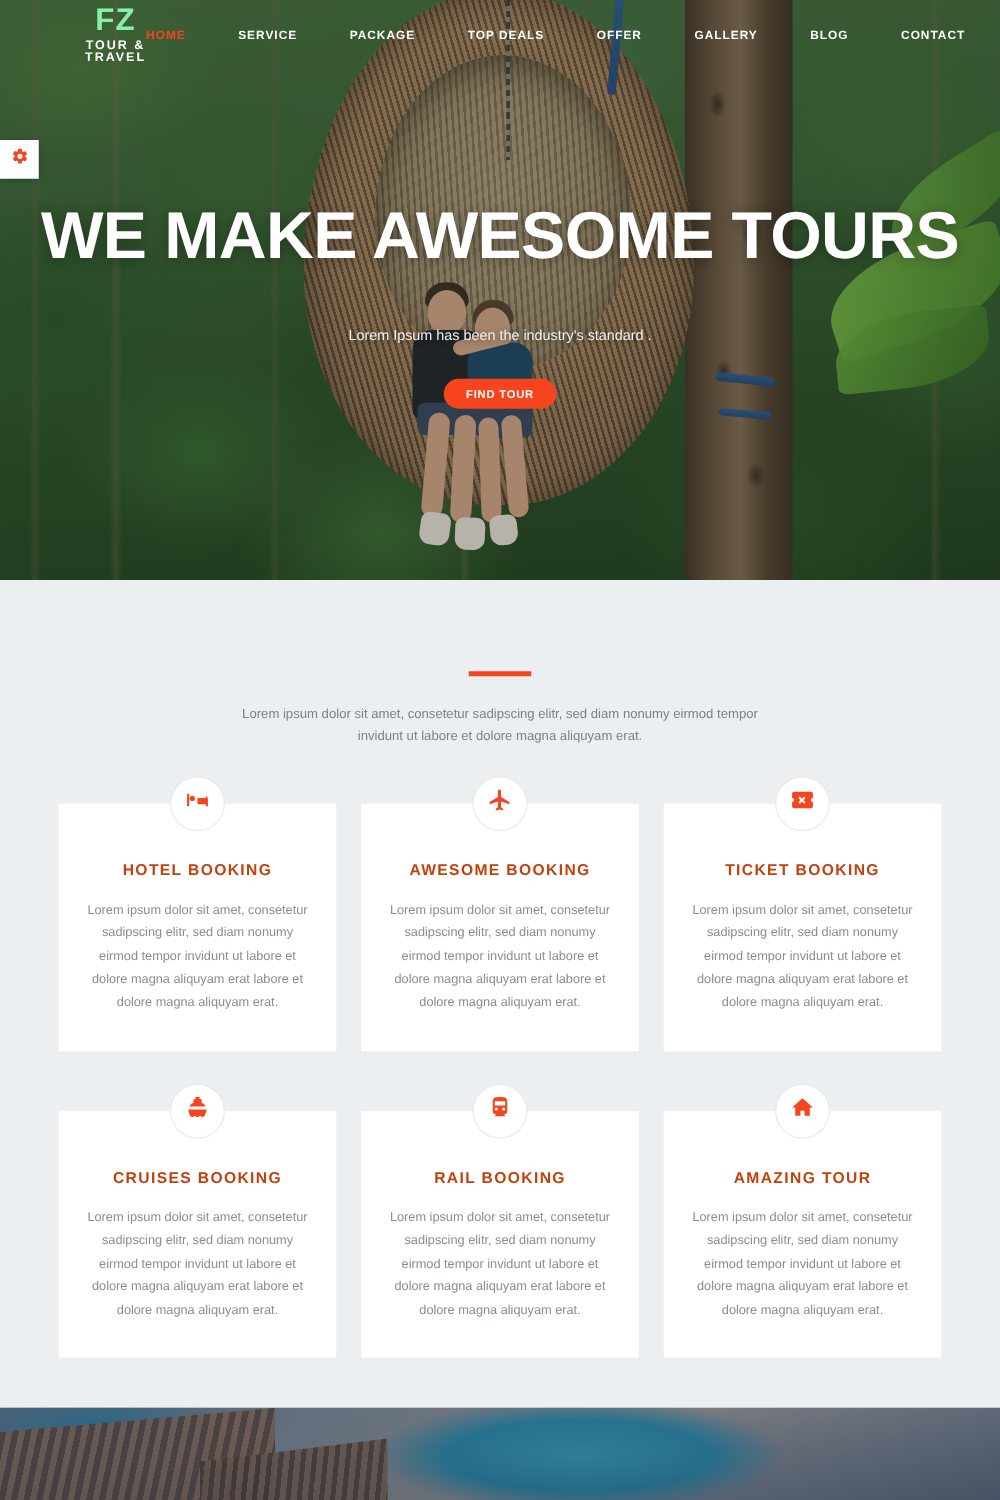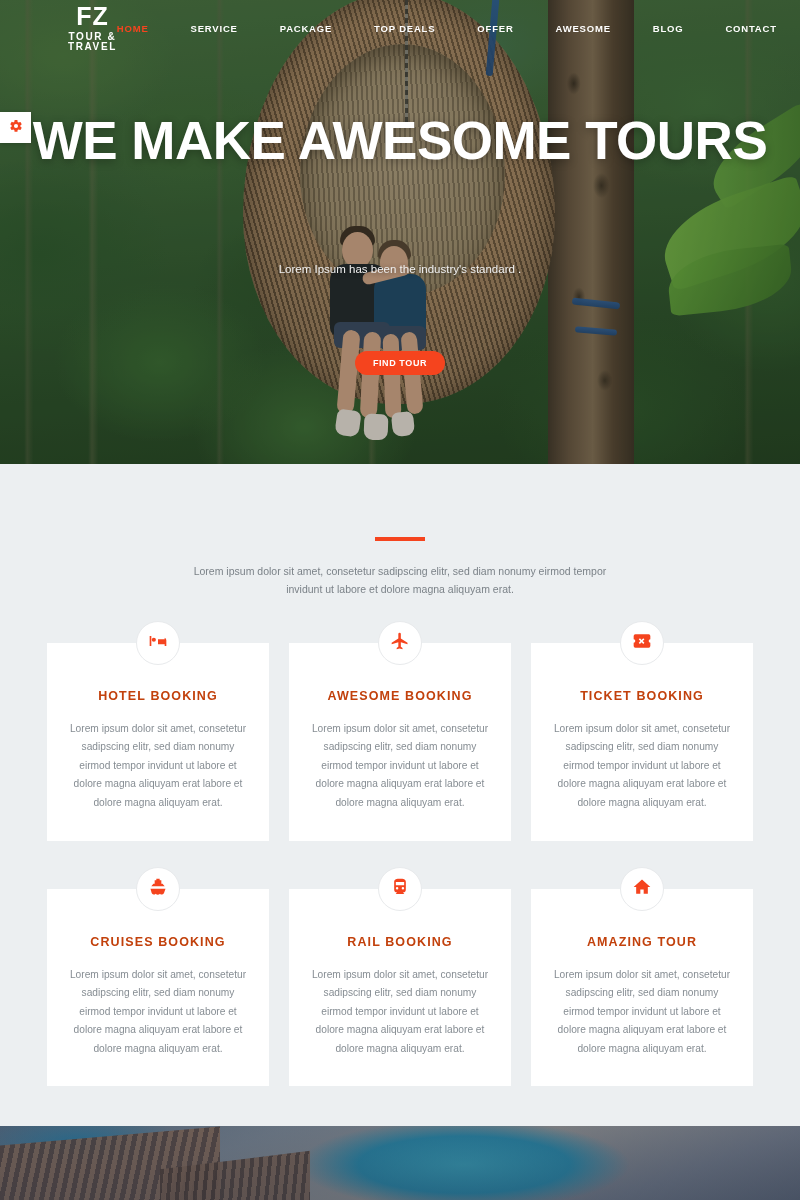--- a/index.html
+++ b/index.html
@@ -120,21 +120,21 @@
   .hero-tint{ position:absolute; inset:0; background:rgba(18,30,24,.26); }
 
   
   .topbar{
     position:absolute; left:0; top:0; width:800px; height:56px;
     display:flex; align-items:center; z-index:6;
   }
   .logo{ margin-left:68px; text-align:center; line-height:1; }
   .logo-mark{
     font-family:"Liberation Sans", sans-serif;
-    font-size:25px; font-weight:700; color:#ffffff; letter-spacing:1px;
+    font-size:25px; font-weight:700; color:#86efac; letter-spacing:1px;
   }
   .logo-sub{
     font-size:10px; font-weight:700; color:#fff;
     letter-spacing:1.6px; margin-top:3px;
   }
   .nav{ margin-left:auto; margin-right:46px; display:flex; align-items:center; gap:42px; }
   .nav a{
     font-size:9.5px; font-weight:700; letter-spacing:.8px;
     color:#fff; text-decoration:none; white-space:nowrap;
   }
@@ -145,21 +145,21 @@
     position:absolute; left:0; top:112px; width:31px; height:31px;
     background:#fff; display:flex; align-items:center; justify-content:center;
     z-index:7; box-shadow:0 1px 4px rgba(0,0,0,.18);
   }
   .settings-tab svg{ width:14px; height:14px; fill:#f5441e; }
 
   
   .hero-copy{
     position:absolute; left:0; top:0; width:800px; height:464px;
     display:flex; flex-direction:column; align-items:center;
-    justify-content:center; z-index:5; padding-top:24px;gap:48px;
+    justify-content:center; z-index:5; padding-top:24px;
   }
   .hero-title{
     font-size:53px; font-weight:700; color:#fff; letter-spacing:-.5px;
     line-height:1; white-space:nowrap;
     text-shadow:0 2px 10px rgba(0,0,0,.3);
   }
   .hero-sub{
     margin-top:20px; font-size:11.5px; color:#f1f1f1; text-align:center;
     line-height:2; text-shadow:0 1px 5px rgba(0,0,0,.45);
   }
@@ -273,21 +273,21 @@
     <div class="logo">
       <div class="logo-mark">FZ</div>
       <div class="logo-sub">TOUR &amp; TRAVEL</div>
     </div>
     <nav class="nav">
       <a href="#" class="active">HOME</a>
       <a href="#">SERVICE</a>
       <a href="#">PACKAGE</a>
       <a href="#">TOP DEALS</a>
       <a href="#">OFFER</a>
-      <a href="#">AWESOME</a>
+      <a href="#">GALLERY</a>
       <a href="#">BLOG</a>
       <a href="#">CONTACT</a>
     </nav>
   </header>
 
   <div class="settings-tab">
     <span>
       <svg viewBox="0 0 24 24">
           <path d="M19.4 13c.04-.32.06-.66.06-1s-.02-.68-.07-1l2.11-1.63a.5.5 0 0 0 .12-.64l-2-3.46a.5.5 0 0 0-.6-.22l-2.49 1a7.3 7.3 0 0 0-1.73-1L14.5 2.2a.5.5 0 0 0-.5-.42h-4a.5.5 0 0 0-.5.42L9.2 4.9c-.63.26-1.2.6-1.73 1l-2.49-1a.5.5 0 0 0-.6.22l-2 3.46a.5.5 0 0 0 .12.64L4.6 11c-.05.32-.07.66-.07 1s.02.68.07 1l-2.11 1.63a.5.5 0 0 0-.12.64l2 3.46c.12.22.39.3.6.22l2.49-1c.53.4 1.1.74 1.73 1l.3 2.7c.04.24.25.42.5.42h4c.25 0 .46-.18.5-.42l.3-2.7c.63-.26 1.2-.6 1.73-1l2.49 1c.22.08.48 0 .6-.22l2-3.46a.5.5 0 0 0-.12-.64L19.4 13zM12 15.5A3.5 3.5 0 1 1 15.5 12 3.5 3.5 0 0 1 12 15.5z"></path>
         </svg>

